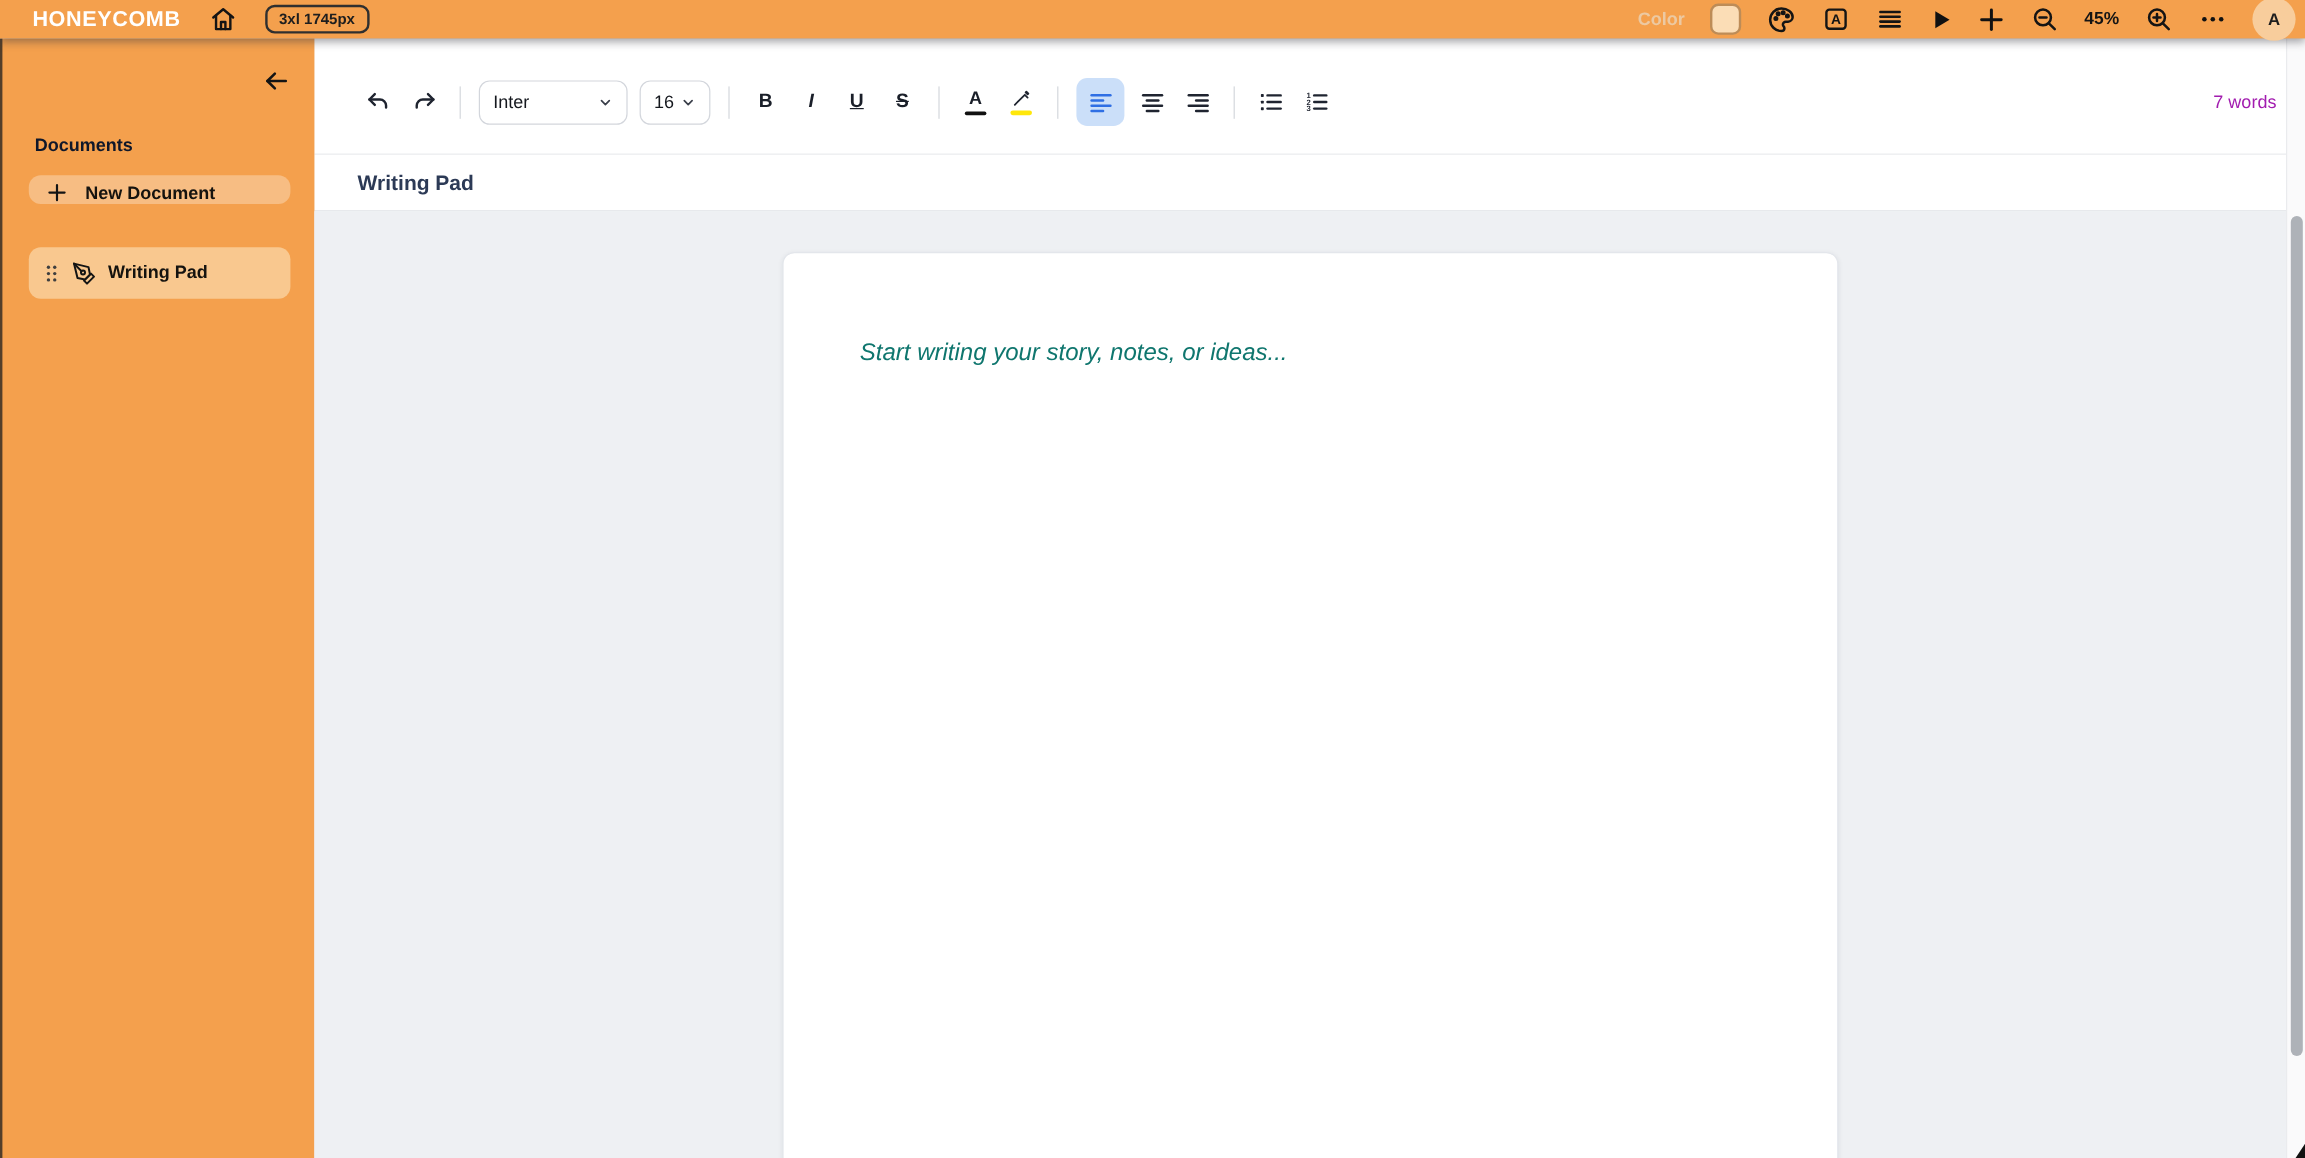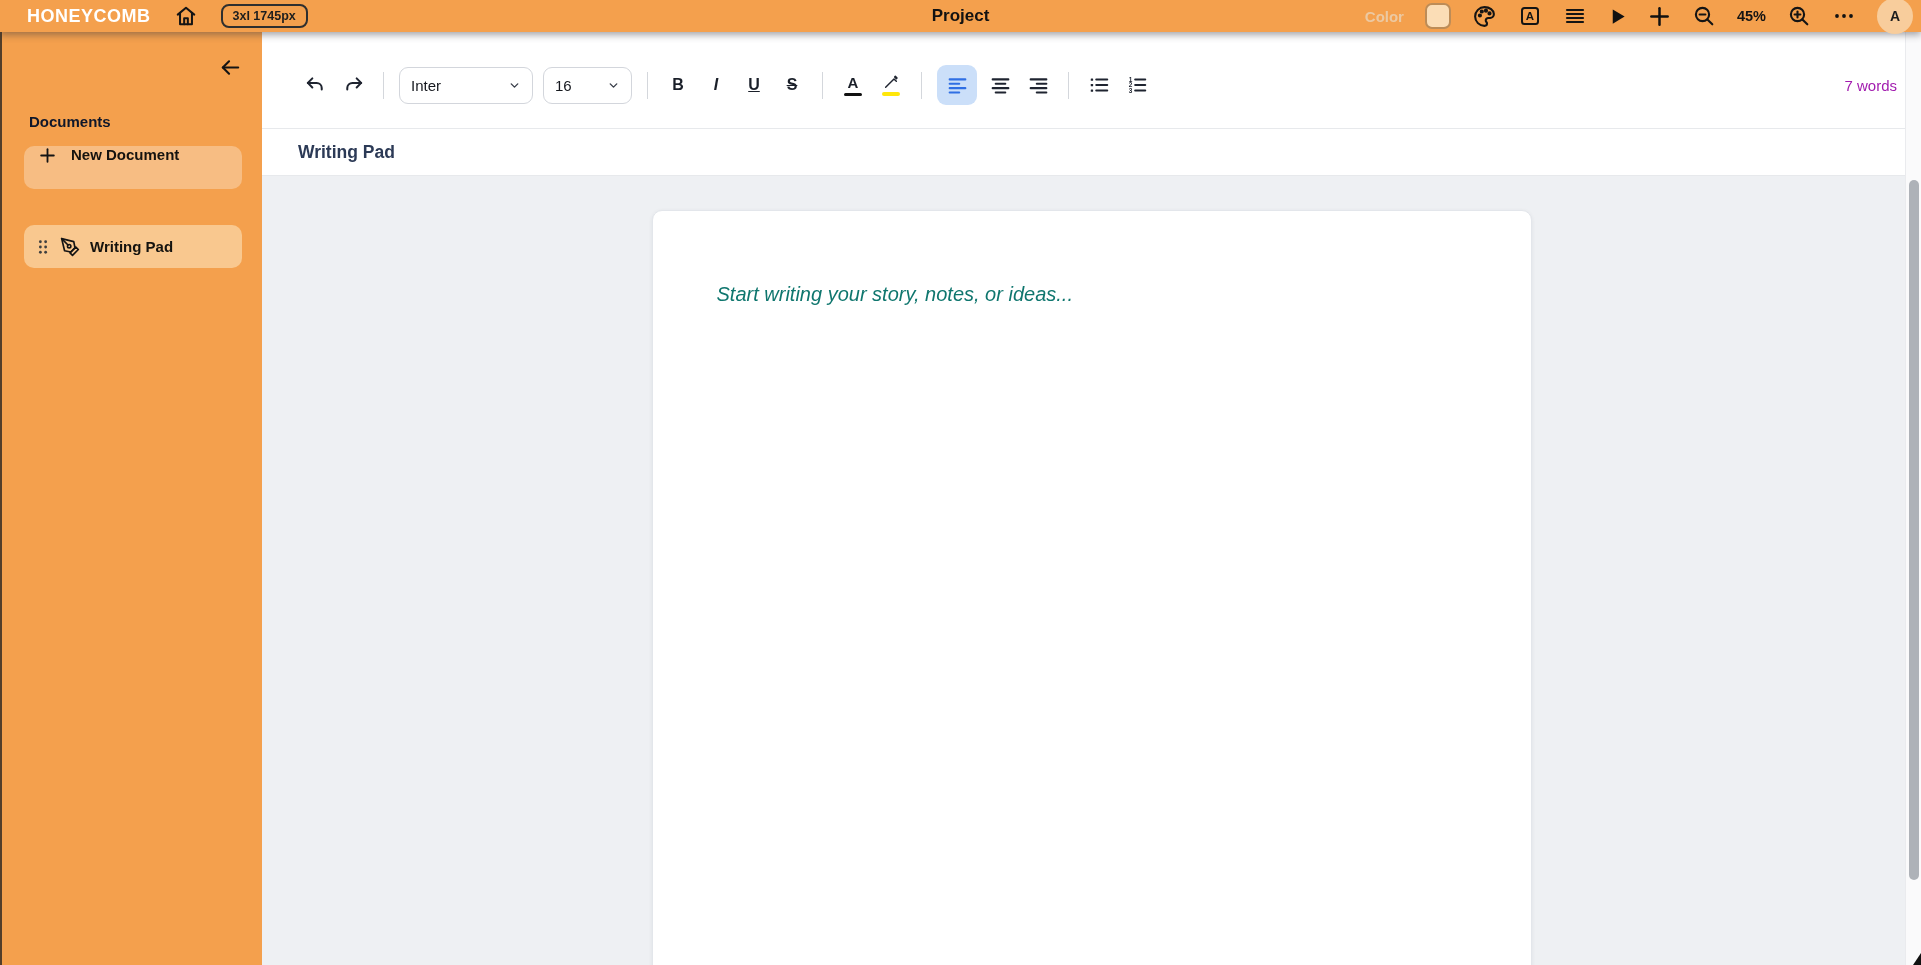--- a/index.html
+++ b/index.html
@@ -38,23 +38,23 @@
 
   
   .sidebar {
     width:262px; background:#F4A04D; height:100%;
     border-left:2px solid rgba(30,30,30,0.75);
     position:relative; flex:none;
   }
   .collapse-row { display:flex; justify-content:flex-end; padding:24px 20px 0 0; }
   .sidebar-heading { margin:34px 0 0 27px; font-size:15px; font-weight:700; color:#0f172a; }
   .new-doc-btn {
-    margin:16px 22px 0 22px; height:43px; width:218px;
+    margin:16px 22px 0 22px; height:24px; width:218px;
     background:#F7BD83; border:none; border-radius:10px;
-    display:flex; align-items:flex-start; gap:14px; padding:0 14px;
+    display:flex; align-items:flex-end; gap:14px; padding:0 14px;
     cursor:pointer;
   }
   .new-doc-btn span { font-size:15px; font-weight:600; color:#15130F; }
   .doc-item {
     margin:36px 22px 0 22px; height:43px; width:218px;
     background:#F9C88F; border-radius:10px;
     display:flex; align-items:center; gap:10px; padding:0 12px;
     cursor:pointer;
   }
   .doc-item span { font-size:15px; font-weight:600; color:#15130F; }
@@ -77,22 +77,22 @@
   .tbtn.letter.it { font-style:italic; font-weight:600; }
   .tbtn.letter.un { text-decoration:underline; font-weight:600; }
   .tbtn.letter.st { text-decoration:line-through; font-weight:600; }
   .tbtn.active { background:#CBDFF9; width:40px; }
   .color-bar { width:18px; height:3.5px; border-radius:2px; margin-top:2px; }
   .select-box {
     height:37px; border:1px solid #D3D6DC; border-radius:9px; background:#FFFFFF;
     display:flex; align-items:center; justify-content:space-between;
     padding:0 11px; cursor:pointer; color:#15181E; font-size:15px;
   }
-  .select-font { width:134px; margin-right:10px; }
-  .select-size { width:89px; }
+  .select-font { width:124px; margin-right:10px; }
+  .select-size { width:59px; }
   .toolbar-spacer { flex:1; }
   .word-count { font-size:15px; color:#a21caf; margin-right:2px; }
 
   .title-row {
     height:47px; background:#FFFFFF; border-bottom:1px solid #E7E9EC;
     display:flex; align-items:center; padding:0 0 0 36px;
   }
   .doc-title { font-size:17.5px; font-weight:700; color:#2C3A56; }
 
   .editor { flex:1; background:#EEF0F3; position:relative; overflow:hidden; }
@@ -115,23 +115,20 @@
   }
 
   .mouse-cursor { position:absolute; right:0; bottom:0; z-index:40; }
 
   svg { display:block; }
 </style>
 </head>
 <body>
 
 <div class="topbar">
-  <div class="topbar-center">
-    <span>Project</span>
-  </div>
   <div class="topbar-left">
     <div class="brand">HONEYCOMB</div>
     <button class="icon-btn">
       <span>
         <svg width="22" height="22" viewBox="0 0 24 24" fill="none" stroke="#141414" stroke-width="2.2" stroke-linecap="round" stroke-linejoin="round">
           <path d="M3 10.5 12 3l9 7.5"></path>
             <path d="M5.5 8.8V21h13V8.8"></path>
             <path d="M10 21v-6.5h4V21"></path>
         </svg>
       </span>

